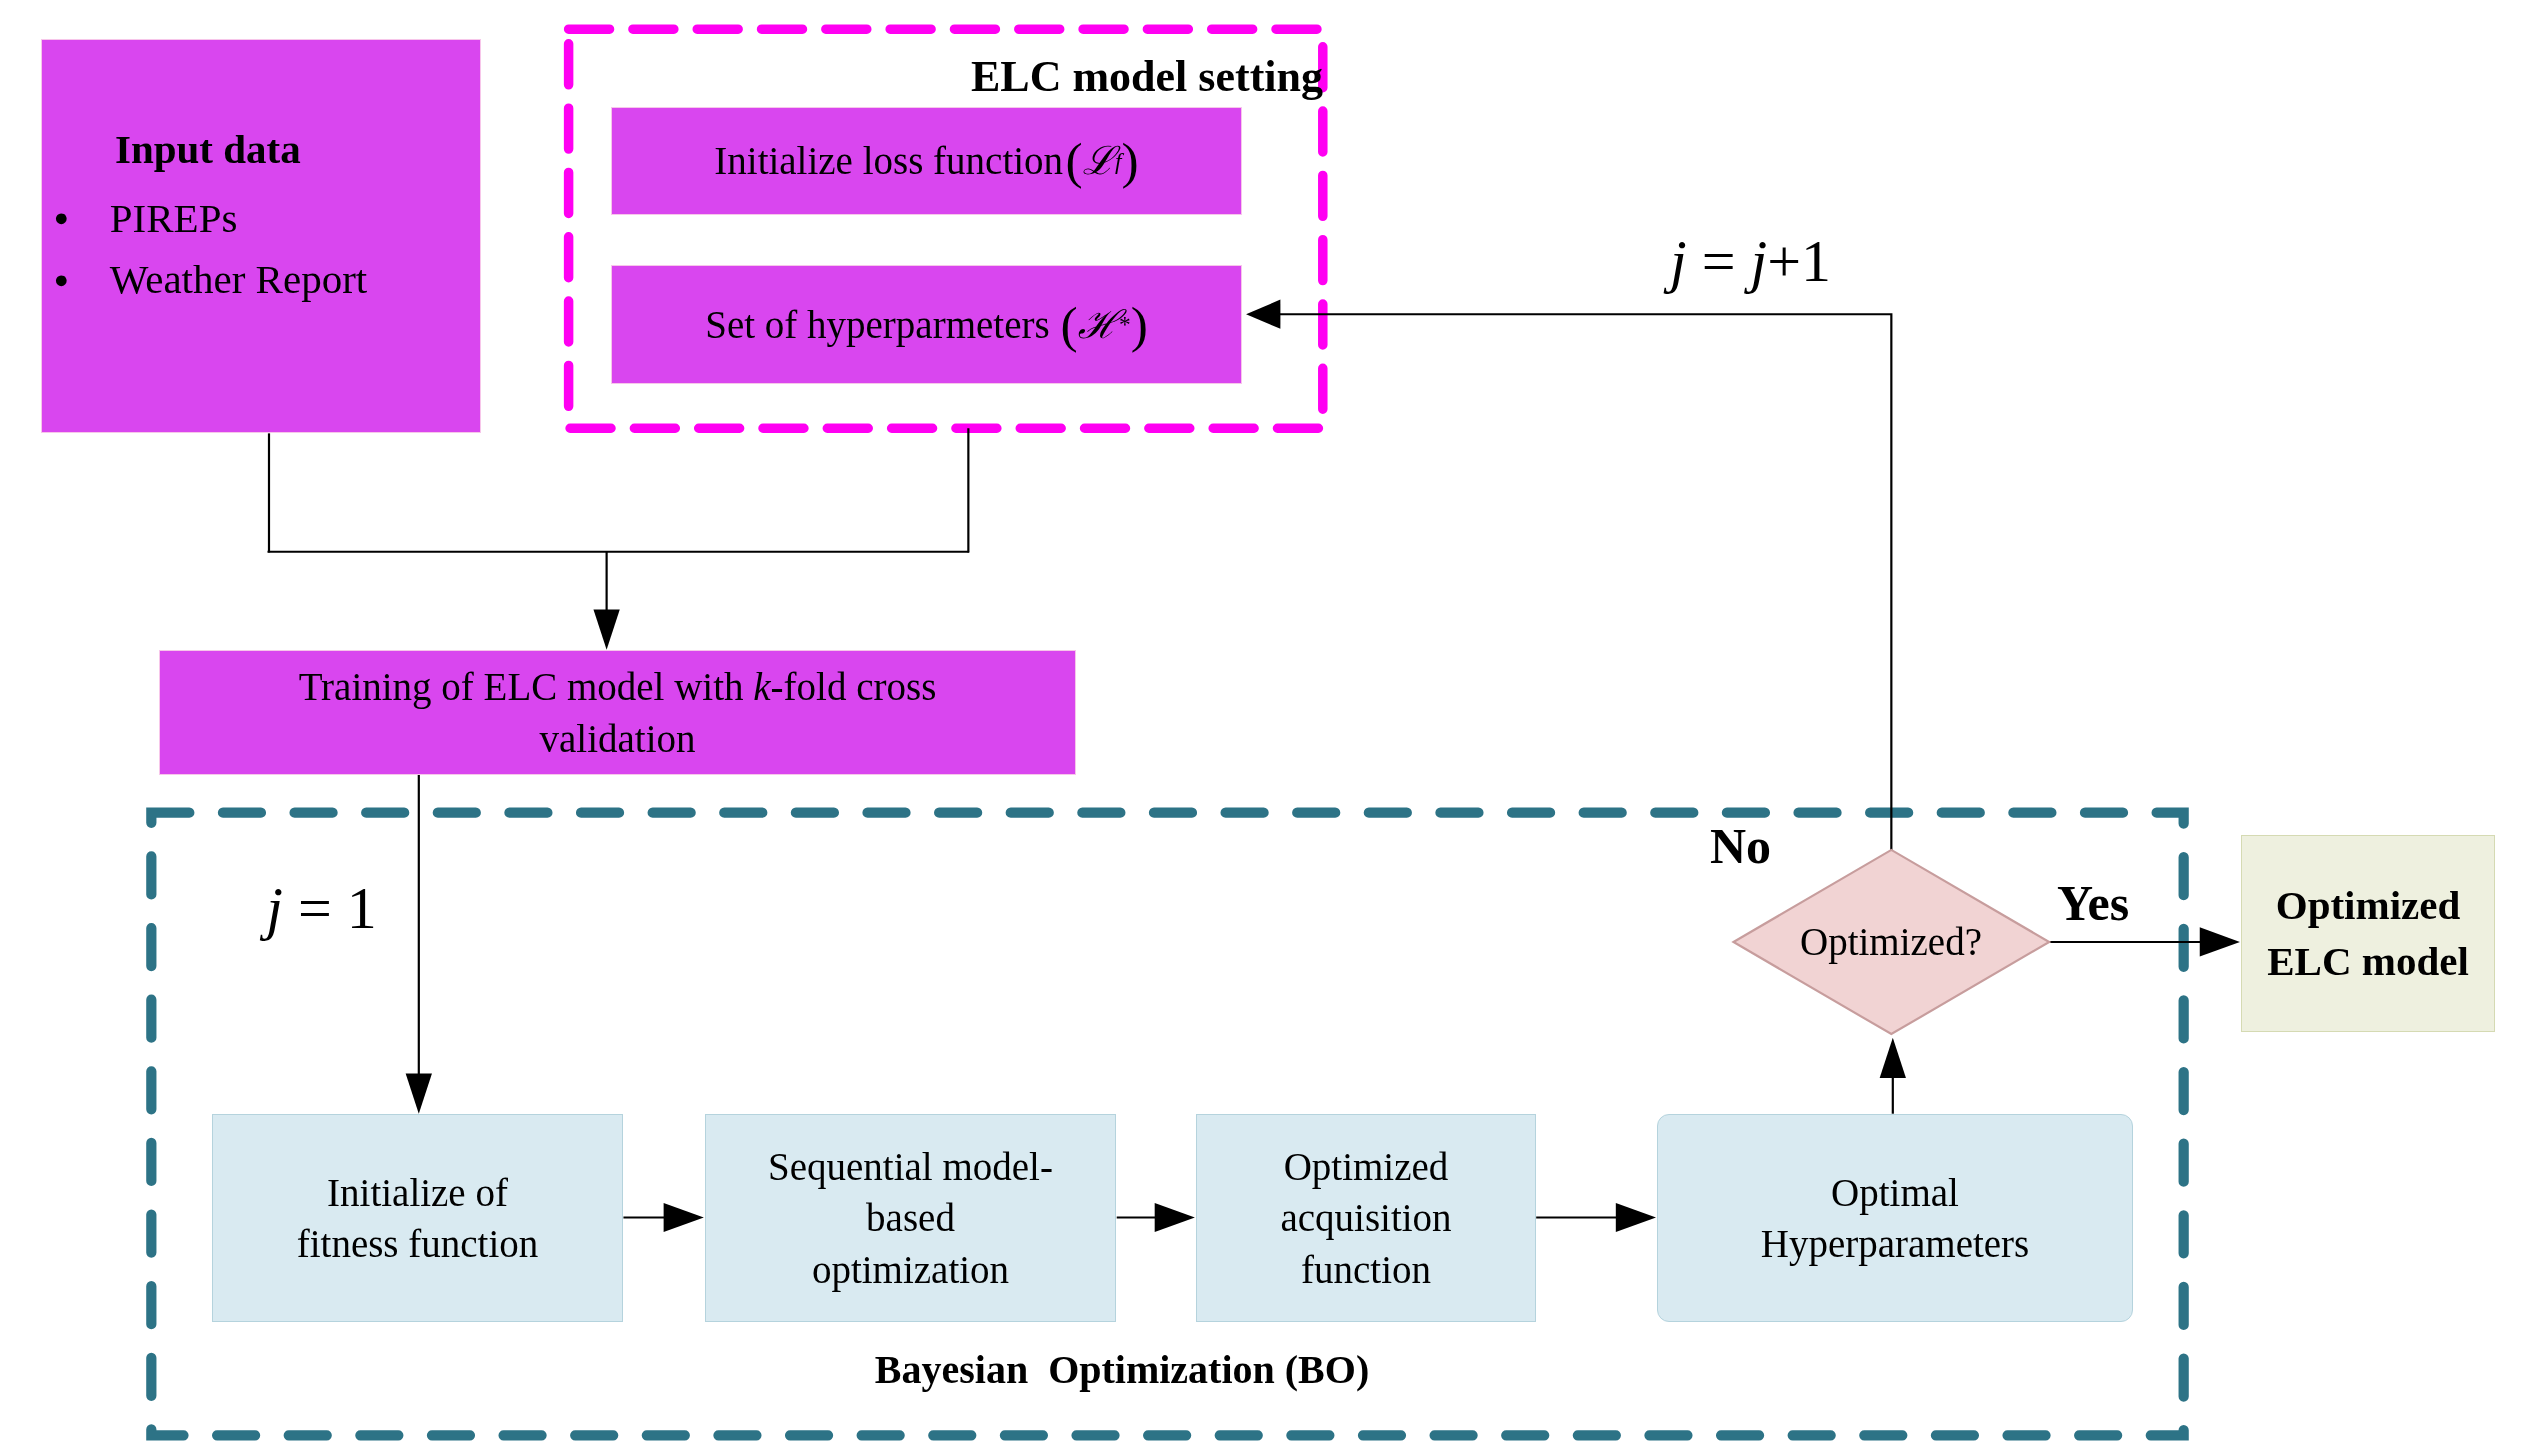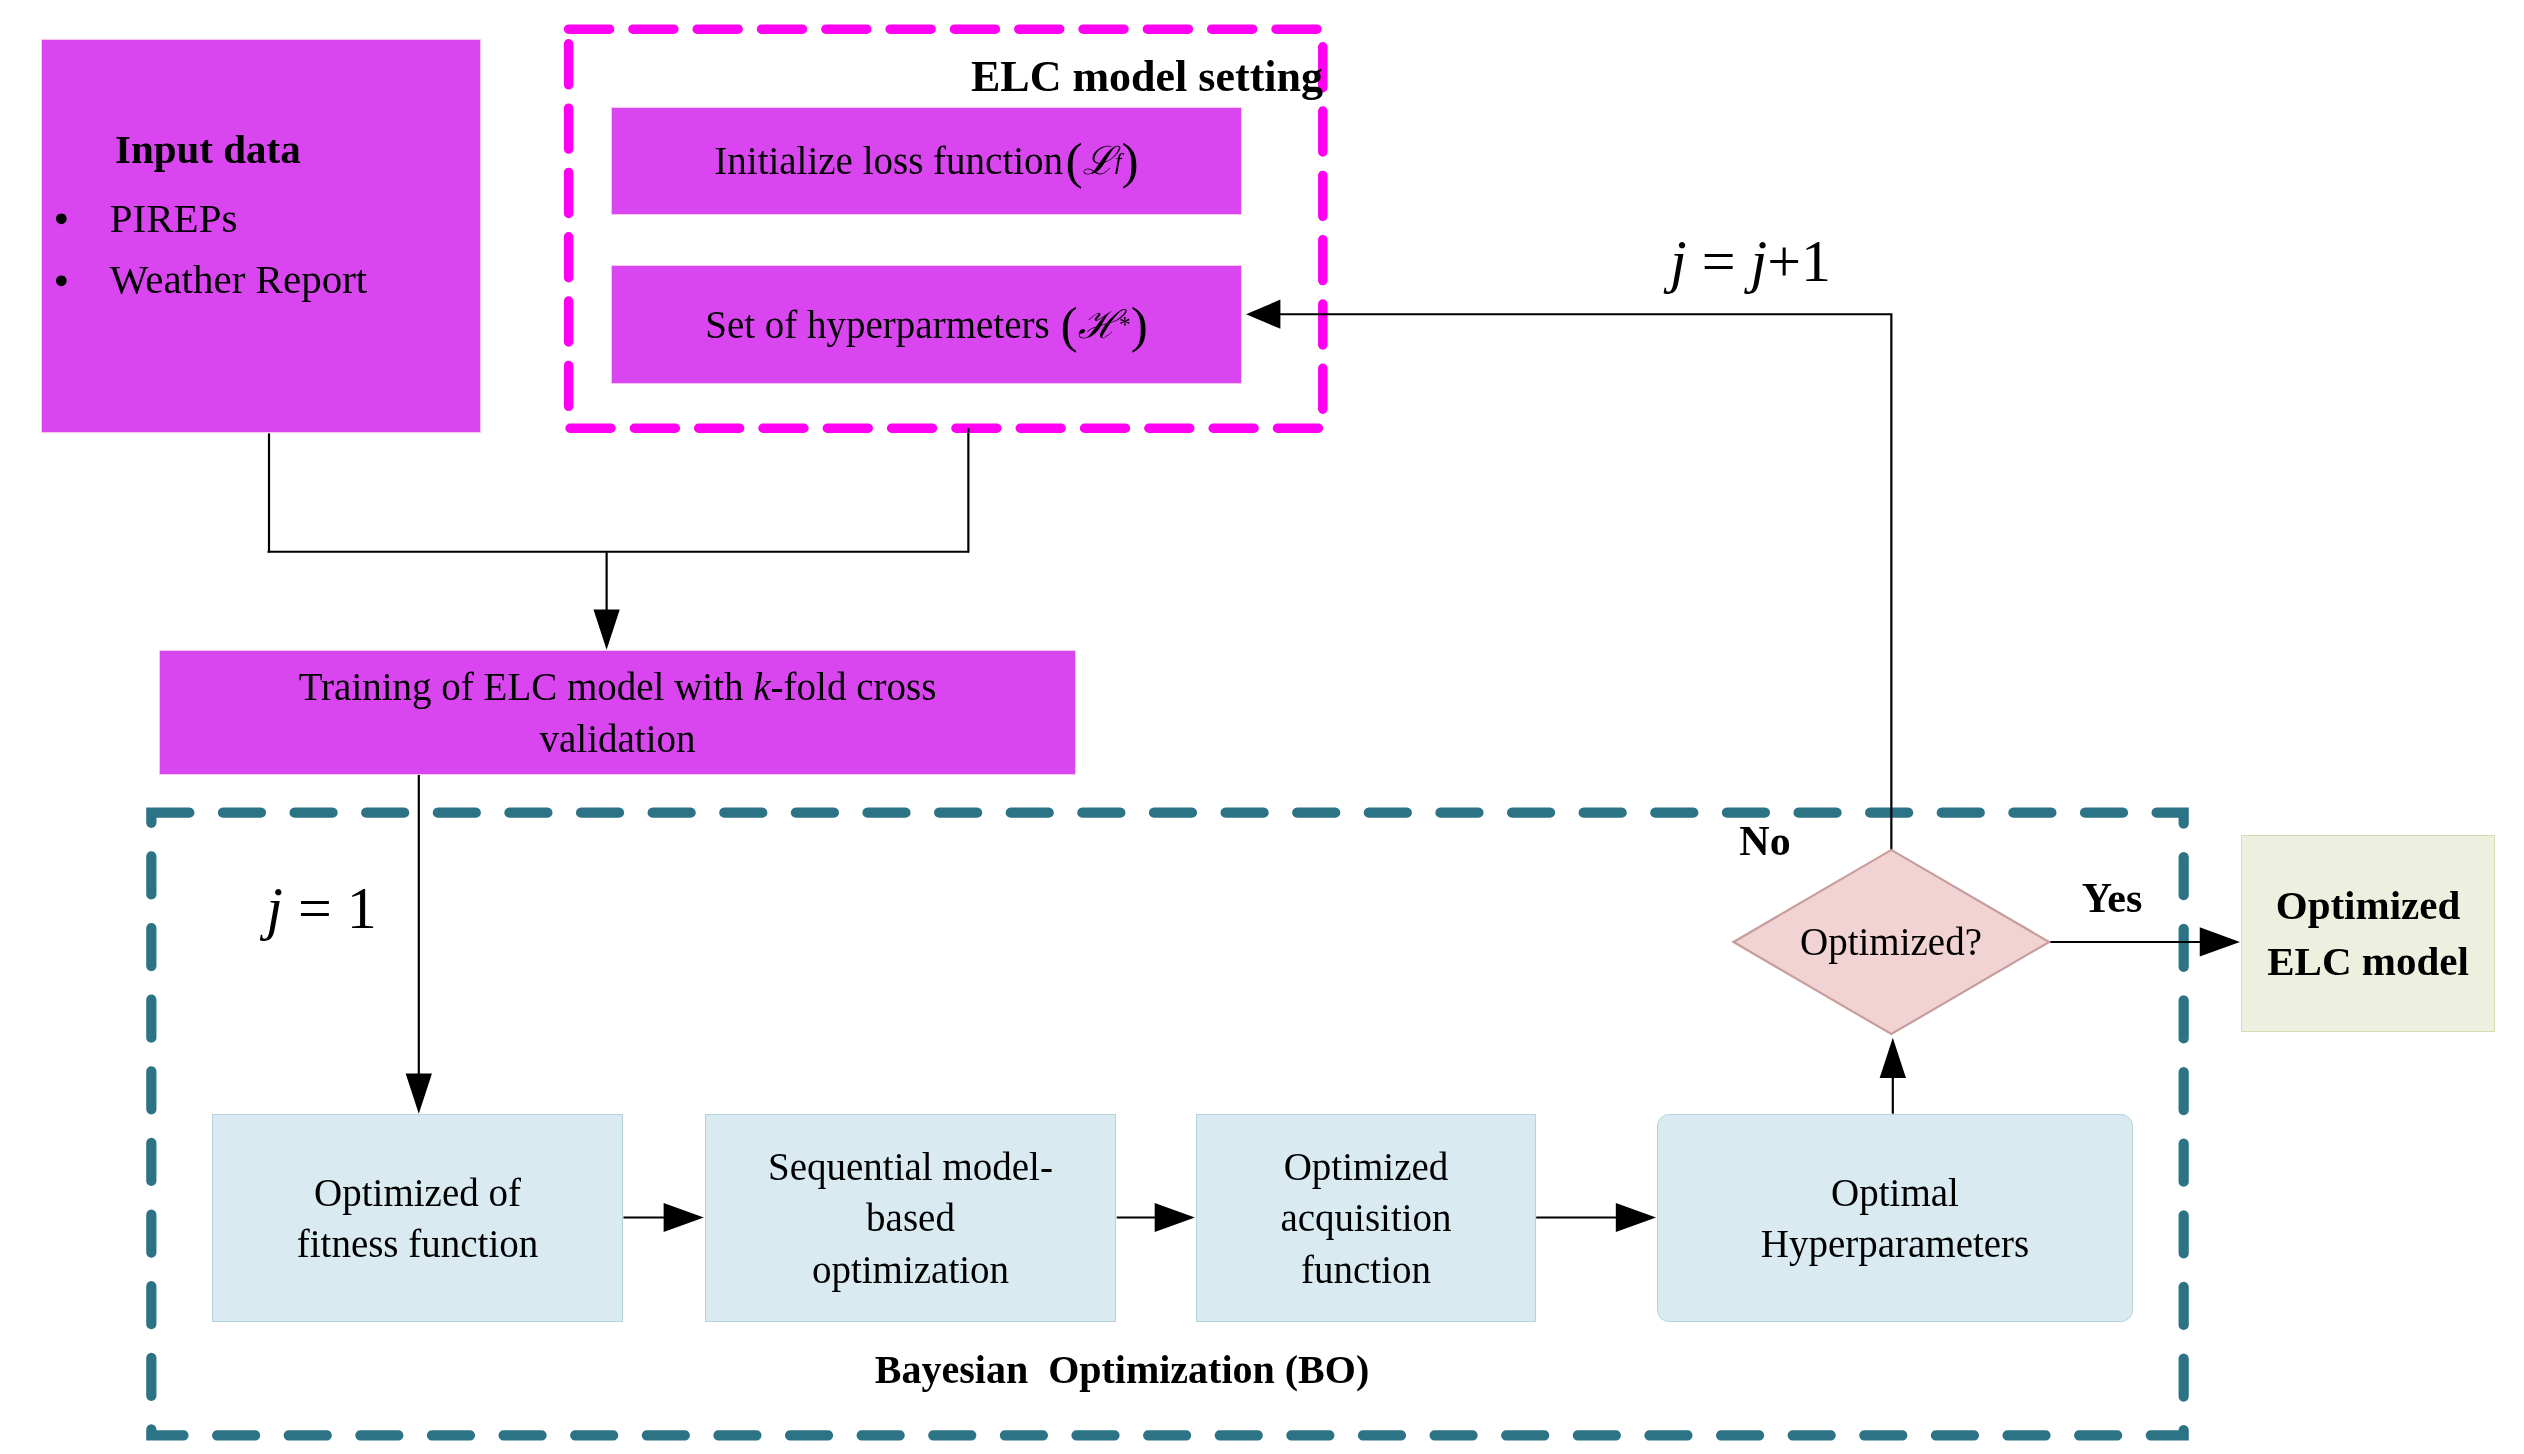--- a/index.html
+++ b/index.html
@@ -15,21 +15,21 @@
   .abs{position:absolute;box-sizing:border-box;}
   .box{
     position:absolute;box-sizing:border-box;
     display:flex;flex-direction:column;align-items:center;justify-content:center;
     text-align:center;line-height:1.32;
   }
   .pinkbox{background:#d946ef;border:1.5px solid #f7c6ea;font-size:39px;}
   .bluebox{background:#d9eaf1;border:1.5px solid #b5d3dd;font-size:39px;}
   .olivebox{background:#eef0df;border:1.5px solid #d5dab3;font-size:41px;font-weight:bold;line-height:1.35;}
   .figtitle{font-weight:bold;font-size:44px;}
-  .boldlabel{font-weight:bold;font-size:42px;text-align:center;}
+  .boldlabel{font-weight:bold;font-size:50px;text-align:left;}
   .jlabel{font-size:60px;text-align:center;line-height:1;}
   .it{font-style:italic;}
   .paren{font-size:1.32em;font-weight:400;}
   .msub{font-size:0.60em;font-style:italic;vertical-align:-0.45em;}
   .msup{font-size:0.60em;vertical-align:0.55em;}
   .gap{display:inline-block;width:0.28em;}
   .smallgap{display:inline-block;width:0.06em;}
   #input-box{left:41px;top:39px;width:440px;height:394px;justify-content:center;align-items:flex-start;padding:0 0 44px 0;}
   #input-title{font-weight:bold;font-size:41px;margin:0 0 7.3px 73px;}
   .bullet-item{display:flex;align-items:center;font-size:41px;margin:7.3px 0 0 11.7px;}
@@ -128,21 +128,21 @@
 
   <div class="abs jlabel" id="j-init">
     <span class="it">j</span><span> = 1</span>
   </div>
 
   <div class="abs jlabel" id="j-incr">
     <span class="it">j</span><span> = </span><span class="it">j</span><span>+1</span>
   </div>
 
   <div class="box bluebox" id="def-box">
-    <div>Optimized of</div>
+    <div>Initialize of</div>
     <div>fitness function</div>
   </div>
   <div class="box bluebox" id="seq-box">
     <div>Sequential model-</div>
     <div>based</div>
     <div>optimization</div>
   </div>
   <div class="box bluebox" id="acq-box">
     <div>Optimized</div>
     <div>acquisition</div>

